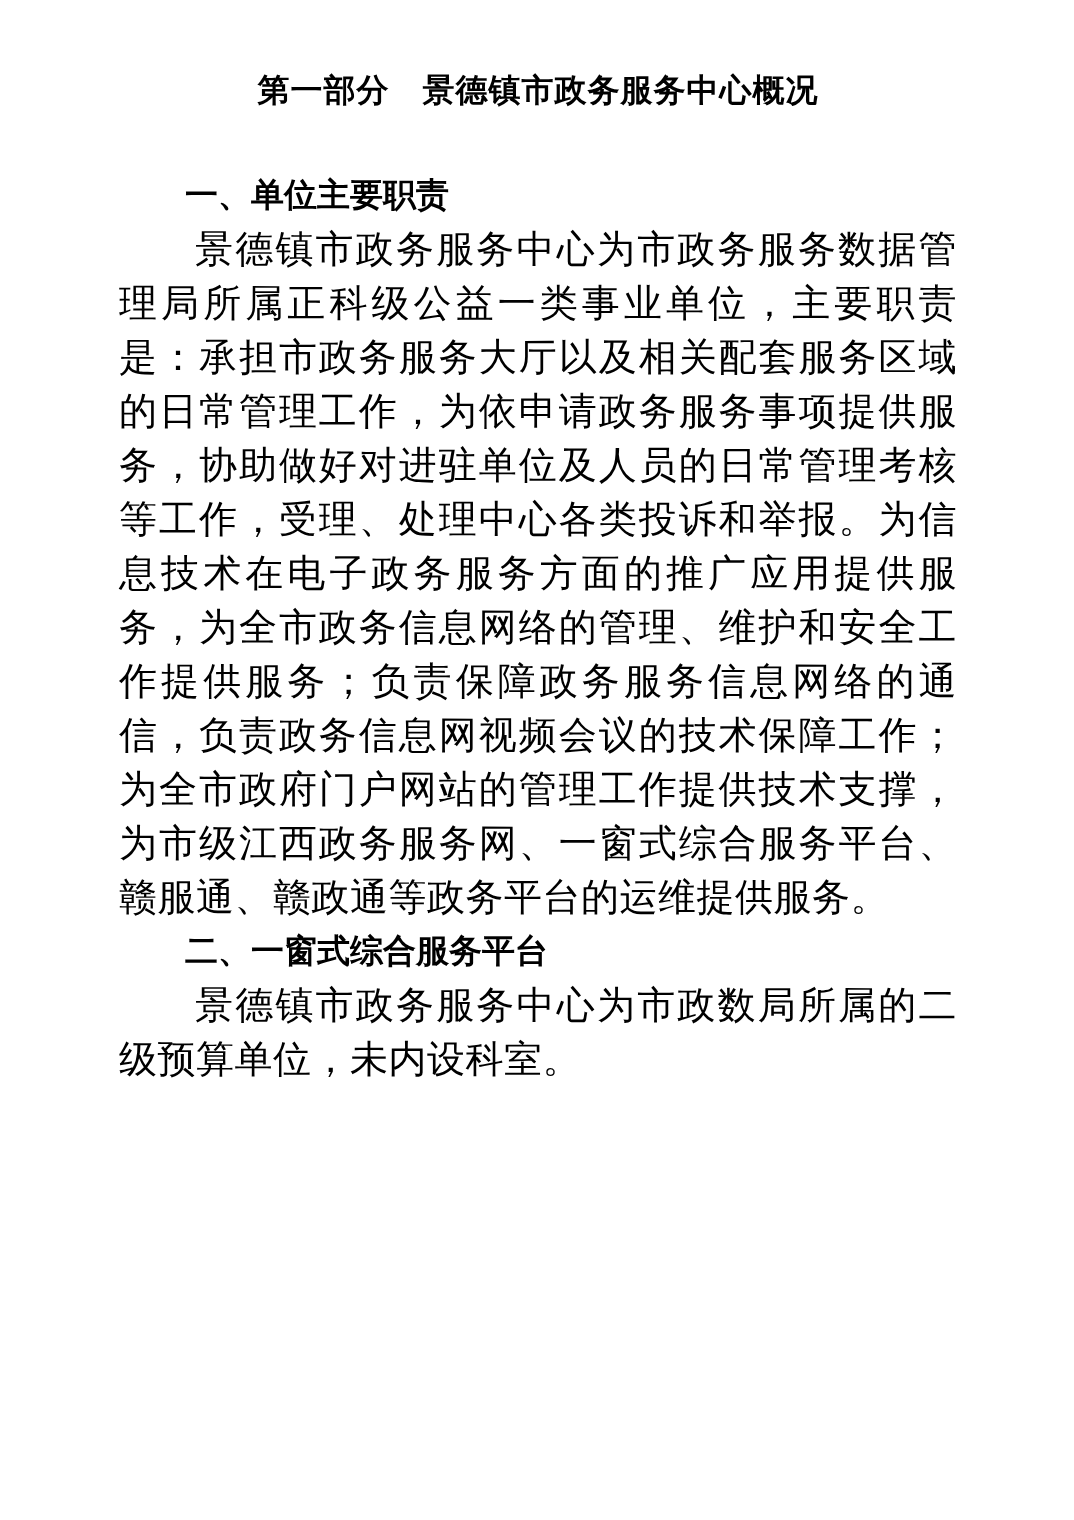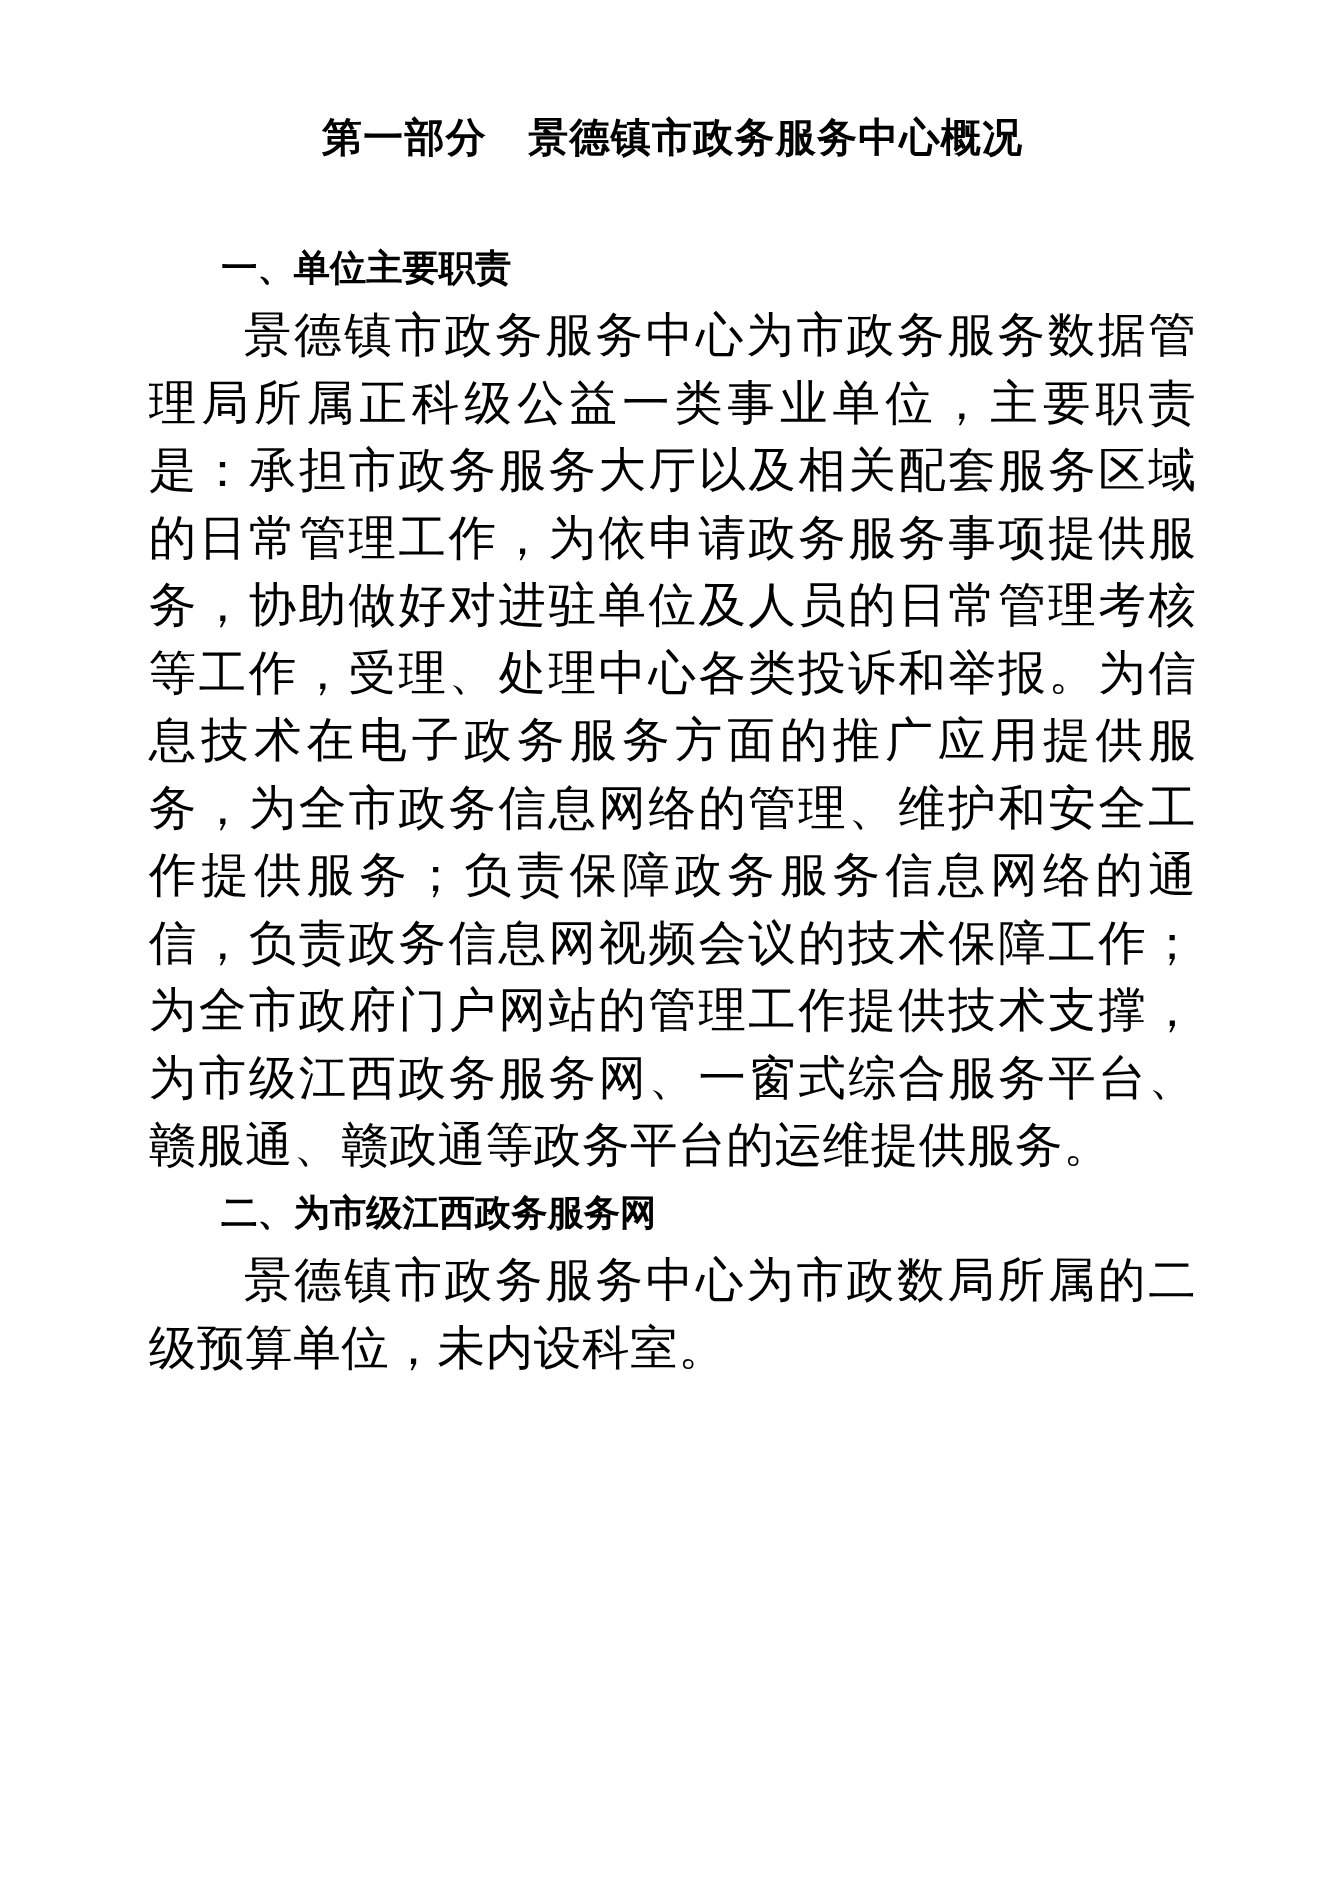--- a/index.html
+++ b/index.html
@@ -7,38 +7,38 @@
     padding: 0;
     background: #e9e9e9;
   }
   .page {
     position: relative;
     width: 1074px;
     height: 1520px;
     margin: 0 auto;
     background: #ffffff;
     box-sizing: border-box;
-    padding: 80px 117px 0 119px;
+    padding: 60px 117px 0 119px;
     color: #000000;
     overflow: hidden;
   }
   .doc-title {
     margin: 0;
     font-family: "Liberation Sans", "DejaVu Sans", sans-serif;
     font-weight: 700;
     font-size: 32px;
     line-height: 60px;
     text-align: center;
     letter-spacing: 1px;
   }
   .section-heading {
     margin: 0;
     font-family: "Liberation Sans", "DejaVu Sans", sans-serif;
     font-weight: 700;
-    font-size: 29px;
+    font-size: 33px;
     line-height: 54px;
     text-indent: 2em;
   }
   .first-heading {
     margin-top: 48px;
   }
   .body-para {
     margin: 0;
     font-family: "Liberation Serif", "DejaVu Serif", serif;
     font-size: 38px;
@@ -57,18 +57,18 @@
 <body>
 
 <div class="page">
 
   <h1 class="doc-title">第一部分　景德镇市政务服务中心概况</h1>
 
   <h2 class="section-heading first-heading">一、单位主要职责</h2>
 
   <p class="body-para">景德镇市政务服务中心为市政务服务数据管理局所属正科级公益一类事业单位，主要职责是：承担市政务服务大厅以及相关配套服务区域的日常管理工作，为依申请政务服务事项提供服务，协助做好对进驻单位及人员的日常管理考核等工作，受理、处理中心各类投诉和举报。为信息技术在电子政务服务方面的推广应用提供服务，为全市政务信息网络的管理、维护和安全工作提供服务；负责保障政务服务信息网络的通信，负责政务信息网视频会议的技术保障工作；为全市政府门户网站的管理工作提供技术支撑，为市级江西政务服务网、一窗式综合服务平台、赣服通、赣政通等政务平台的运维提供服务。</p>
 
-  <h2 class="section-heading">二、为市级江西政务服务网</h2>
+  <h2 class="section-heading">二、一窗式综合服务平台</h2>
 
   <p class="body-para">景德镇市政务服务中心为市政数局所属的二级预算单位，未内设科室。</p>
 
 
 </div>
 
 </body></html>

